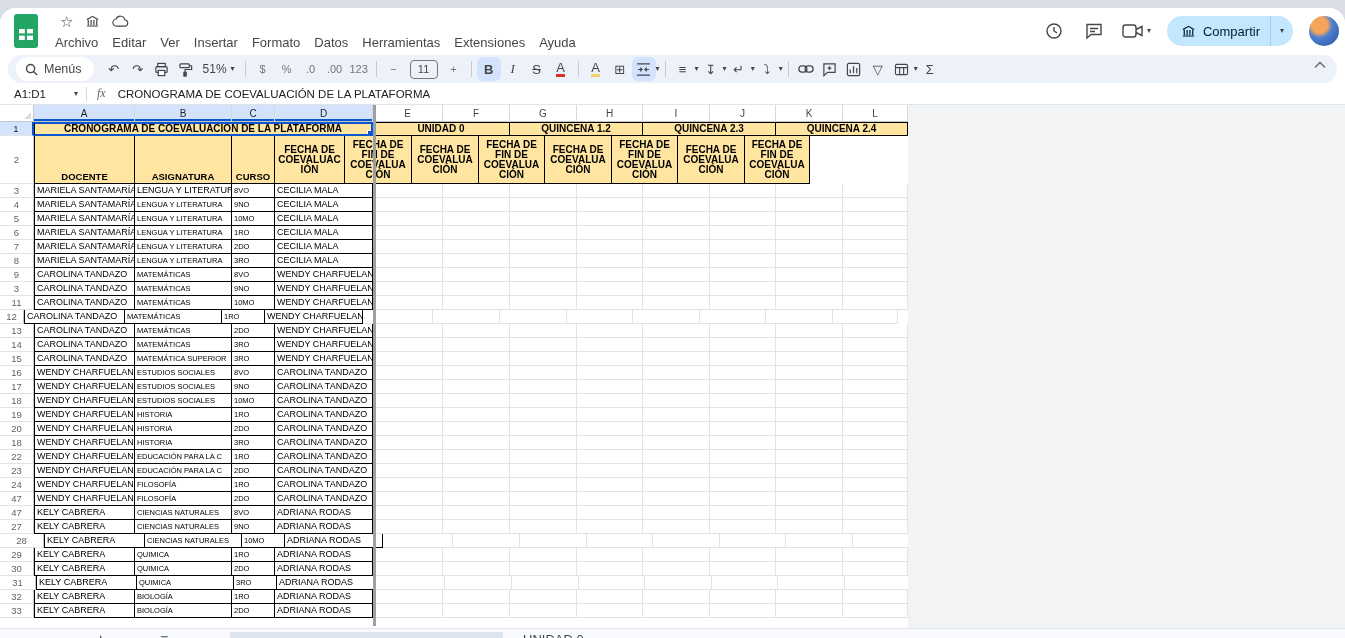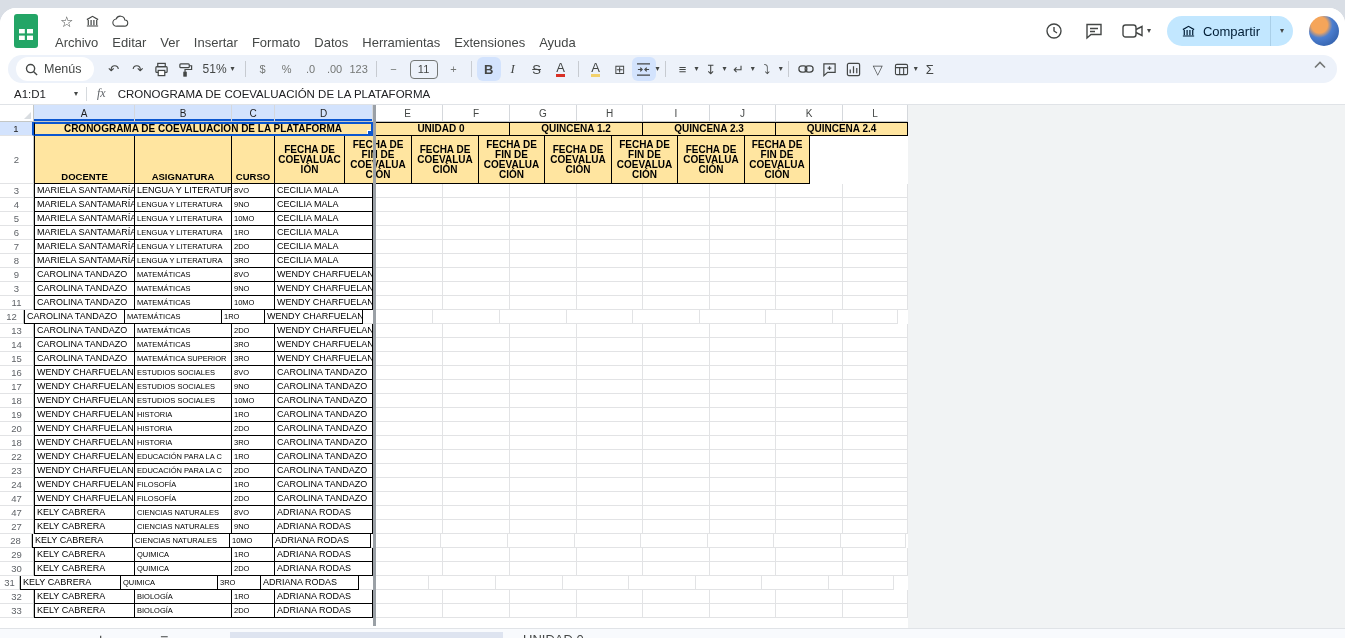--- a/index.html
+++ b/index.html
@@ -701,21 +701,21 @@
         <div class="cell empty" style="width: 70px;"></div>
         <div class="cell empty" style="width: 67px;"></div>
         <div class="cell empty" style="width: 67px;"></div>
         <div class="cell empty" style="width: 66px;"></div>
         <div class="cell empty" style="width: 67px;"></div>
         <div class="cell empty" style="width: 66px;"></div>
         <div class="cell empty" style="width: 67px;"></div>
         <div class="cell empty" style="width: 65px;"></div>
       </div>
       <div class="row dr">
-        <div class="rowh" style="width: 32px;">28</div>
+        <div class="rowh" style="width: 44px;">28</div>
         <div class="cell ca bl" style="width: 101px;">KELY CABRERA</div>
         <div class="cell cb" style="width: 97px;">CIENCIAS NATURALES</div>
         <div class="cell cc" style="width: 43px;">10MO</div>
         <div class="cell cd" style="width: 98px;">ADRIANA RODAS</div>
         <div class="cell empty" style="width: 70px;"></div>
         <div class="cell empty" style="width: 67px;"></div>
         <div class="cell empty" style="width: 67px;"></div>
         <div class="cell empty" style="width: 66px;"></div>
         <div class="cell empty" style="width: 67px;"></div>
         <div class="cell empty" style="width: 66px;"></div>
@@ -746,21 +746,21 @@
         <div class="cell empty" style="width: 70px;"></div>
         <div class="cell empty" style="width: 67px;"></div>
         <div class="cell empty" style="width: 67px;"></div>
         <div class="cell empty" style="width: 66px;"></div>
         <div class="cell empty" style="width: 67px;"></div>
         <div class="cell empty" style="width: 66px;"></div>
         <div class="cell empty" style="width: 67px;"></div>
         <div class="cell empty" style="width: 65px;"></div>
       </div>
       <div class="row dr">
-        <div class="rowh" style="width: 20px;">31</div>
+        <div class="rowh" style="width: 36px;">31</div>
         <div class="cell ca bl" style="width: 101px;">KELY CABRERA</div>
         <div class="cell cb" style="width: 97px;">QUIMICA</div>
         <div class="cell cc" style="width: 43px;">3RO</div>
         <div class="cell cd" style="width: 98px;">ADRIANA RODAS</div>
         <div class="cell empty" style="width: 70px;"></div>
         <div class="cell empty" style="width: 67px;"></div>
         <div class="cell empty" style="width: 67px;"></div>
         <div class="cell empty" style="width: 66px;"></div>
         <div class="cell empty" style="width: 67px;"></div>
         <div class="cell empty" style="width: 66px;"></div>

